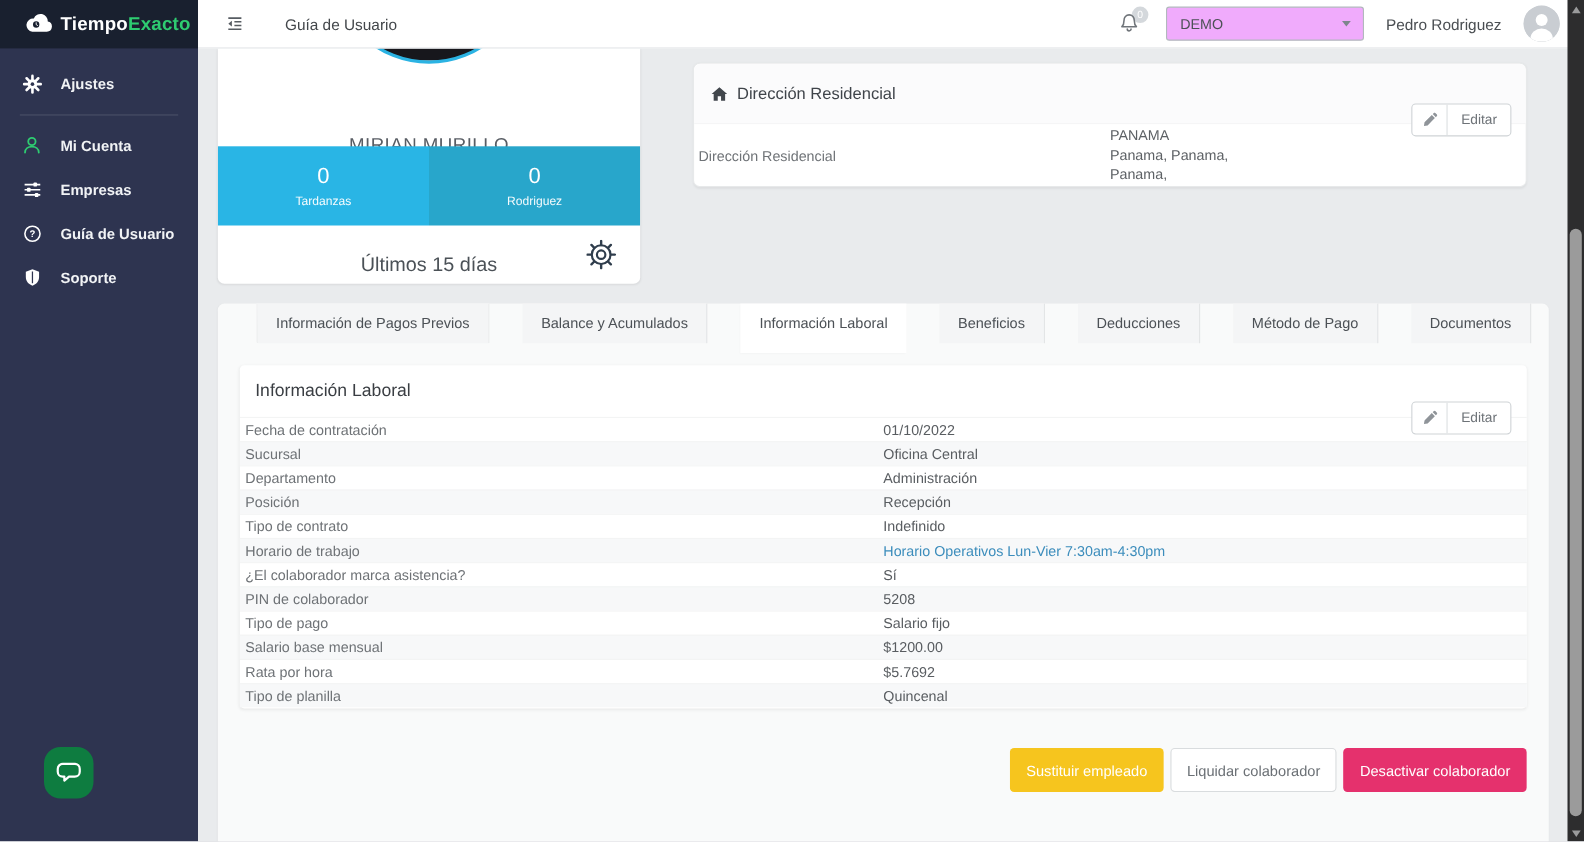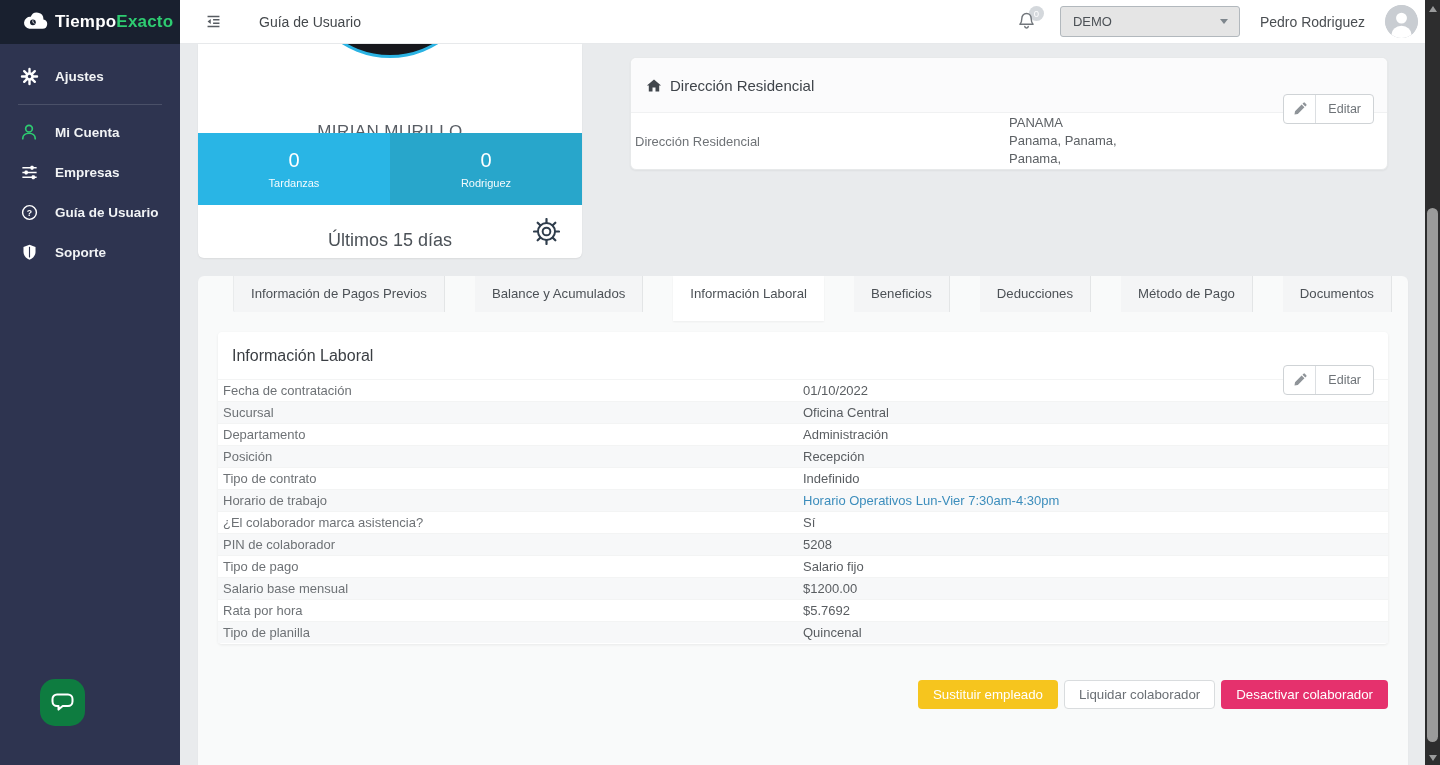--- a/index.html
+++ b/index.html
@@ -20,21 +20,21 @@
   .chat-fab { position:absolute; left:40px; top:679px; width:45px; height:47px; background:#0e7c40; border-radius:15px; display:flex; align-items:center; justify-content:center; cursor:pointer; }
 
   
   .topbar { position:absolute; left:180px; top:0; width:1260px; height:44px; background:#fff; border-bottom:1px solid #e7e9eb; z-index:10; display:flex; align-items:center; }
   .toggle-btn { margin-left:25px; cursor:pointer; display:flex; }
   .page-title { margin-left:37px; font-size:14px; color:#43474b; }
   .topbar-right { position:absolute; right:22px; display:flex; align-items:center; }
   .bell-wrap { position:relative; margin-right:22px; cursor:pointer; width:22px; height:26px; }
   .bell-badge { position:absolute; right:-6px; top:-3px; width:15px; height:15px; background:#d4d8dc; color:#fff; border-radius:50%; font-size:9.5px; display:flex; align-items:center; justify-content:center; z-index:0; }
   .bell-wrap svg { position:relative; z-index:1; }
-  .company-select { width:180px; height:31px; border:1px solid #b2b8bd; border-radius:3px; background:#e5e5e5; display:flex; align-items:center; padding:0 12px; font-size:13px; color:#4c5156; cursor:pointer; margin-right:20px; position:relative; }
+  .company-select { width:180px; height:31px; border:1px solid #b2b8bd; border-radius:3px; background:#f0abfc; display:flex; align-items:center; padding:0 12px; font-size:13px; color:#4c5156; cursor:pointer; margin-right:20px; position:relative; }
   .company-select .caret { position:absolute; right:11px; width:0; height:0; border-left:4.5px solid transparent; border-right:4.5px solid transparent; border-top:5px solid #7e868d; }
   .user-name { font-size:14px; color:#4a4e52; margin-right:20px; }
   .avatar { width:33px; height:33px; border-radius:50%; overflow:hidden; background:#c9cdd2; cursor:pointer; }
 
   
   .main { position:absolute; left:180px; top:44px; right:0; bottom:0; background:#e9ebed; }
 
   
   .profile-card { position:absolute; left:18px; top:0; width:384px; height:214px; background:#fff; border-radius:0 0 6px 6px; box-shadow:0 1px 2px rgba(0,0,0,.07); overflow:hidden; }
   .photo { position:absolute; left:50%; transform:translateX(-50%); top:-166px; width:180px; height:180px; border-radius:50%; border:3px solid #2bb3e3; background:radial-gradient(circle at 50% 30%, #3a3a42 0%, #17171c 70%); }
@@ -75,21 +75,21 @@
   .labor-head .edit-btn { top:9px; right:14px; }
   .ltable { width:100%; }
   .trow { display:flex; align-items:center; min-height:21.7px; border-top:1px solid #f3f4f4; }
   .trow:nth-child(even) { background:#f7f8f9; }
   .tlabel { flex:0 0 50%; padding:3px 5px; font-size:13px; color:#6e7276; }
   .tvalue { padding:3px 0; font-size:13px; color:#595d61; }
   .tvalue.link { color:#3c8dbc; cursor:pointer; }
 
   
   .actions { position:absolute; right:20px; top:404px; display:flex; gap:6px; }
-  .btn { height:29px; border-radius:4px; padding:0 14px; font-size:13.3px; display:flex; align-items:center; cursor:pointer; border:1px solid transparent; }
+  .btn { height:40px; border-radius:4px; padding:0 14px; font-size:13.3px; display:flex; align-items:center; cursor:pointer; border:1px solid transparent; }
   .btn-warning { background:#f6c51e; color:#fff; }
   .btn-default { background:#fff; color:#6b7075; border-color:#d9dcde; }
   .btn-danger { background:#e5316d; color:#fff; }
 
   
   .scrollbar { position:absolute; right:0; top:0; width:15px; height:765px; background:#2d2d2e; z-index:50; }
   .sb-up { position:absolute; top:6px; left:3.5px; width:0; height:0; border-left:4px solid transparent; border-right:4px solid transparent; border-bottom:6px solid #9a9b9c; }
   .sb-down { position:absolute; bottom:4px; left:3.5px; width:0; height:0; border-left:4px solid transparent; border-right:4px solid transparent; border-top:6px solid #9a9b9c; }
   .sb-thumb { position:absolute; left:2px; top:208px; width:11px; height:534px; background:#9b9b9b; border-radius:6px; }
 </style>

